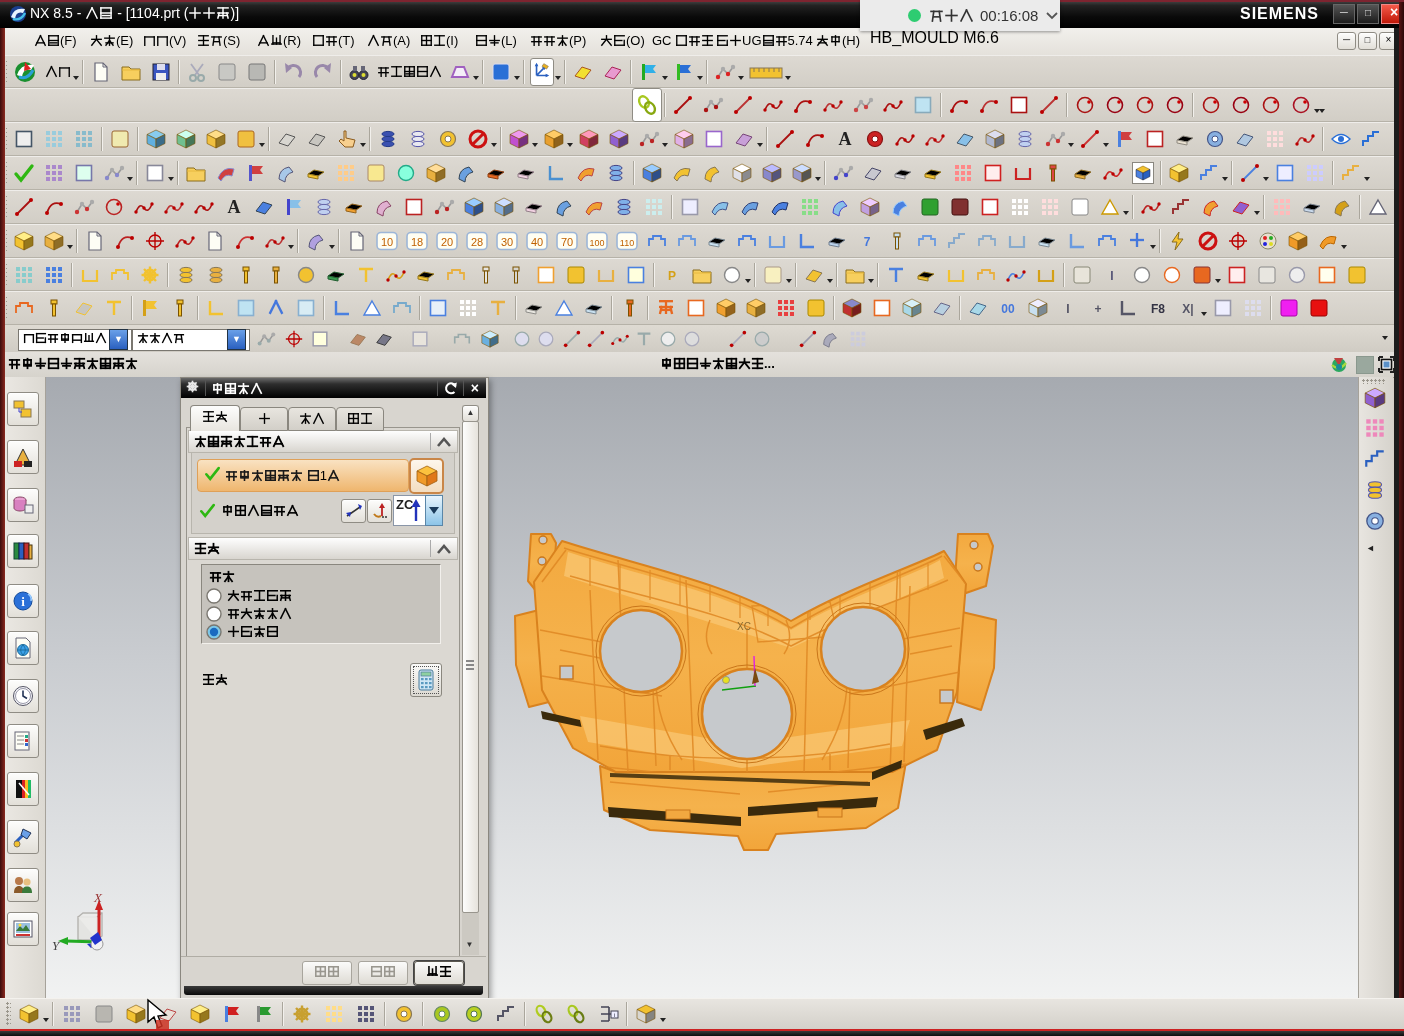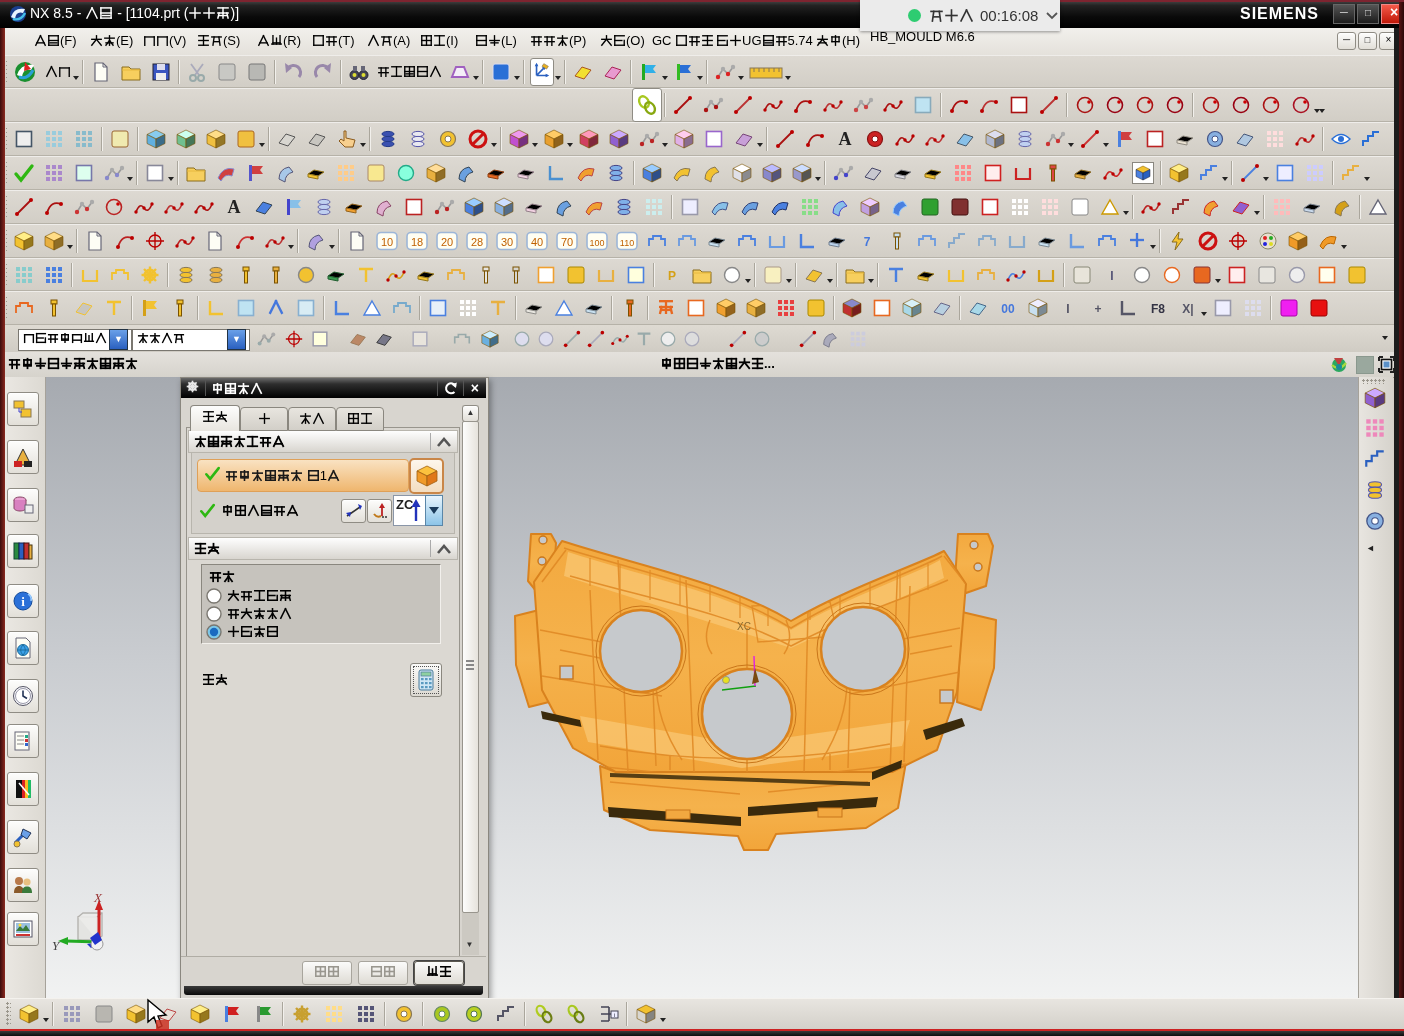--- a/index.html
+++ b/index.html
@@ -301,21 +301,21 @@
         </g>
       </svg><svg class="cjg" width="13" height="13" viewBox="-0.5 -0.5 11 11" style="vertical-align:-2px">
         <g stroke="#000" stroke-width="1.15" stroke-linecap="square" fill="none">
           <line x1="2" y1="2" x2="8" y2="2"></line>
           <line x1="2" y1="2" x2="2" y2="6"></line>
           <line x1="8" y1="2" x2="8" y2="6"></line>
           <line x1="2" y1="6" x2="8" y2="6"></line>
           <line x1="5" y1="1" x2="5" y2="9"></line>
         </g>
       </svg><span style="">(H)</span></div>
-    <div class="abs" style="left:870px;top:29px;font-size:13px;white-space:nowrap"><span style="">HB_MOULD M6.6</span></div>
+    <div class="abs" style="left:870px;top:29px;font-size:16px;white-space:nowrap"><span style="">HB_MOULD M6.6</span></div>
 <div class="abs" style="left:1337px;top:32px;display:flex;gap:2px">
 <div class="btn3" style="width:17px;height:16px;font-size:10px;text-align:center;line-height:14px">─</div>
 <div class="btn3" style="width:17px;height:16px;font-size:9px;text-align:center;line-height:14px">□</div>
 <div class="btn3" style="width:17px;height:16px;font-size:10px;text-align:center;line-height:14px">×</div>
 </div>
 <div class="row" style="top:55px;height:31px;">
       <span class="grip"></span>
       <span class="tic" style="padding:0 3px">
         <svg width="26" height="26" viewBox="0 0 26 26">
           <circle cx="13" cy="13" r="10" fill="#1a8f2f"></circle>

